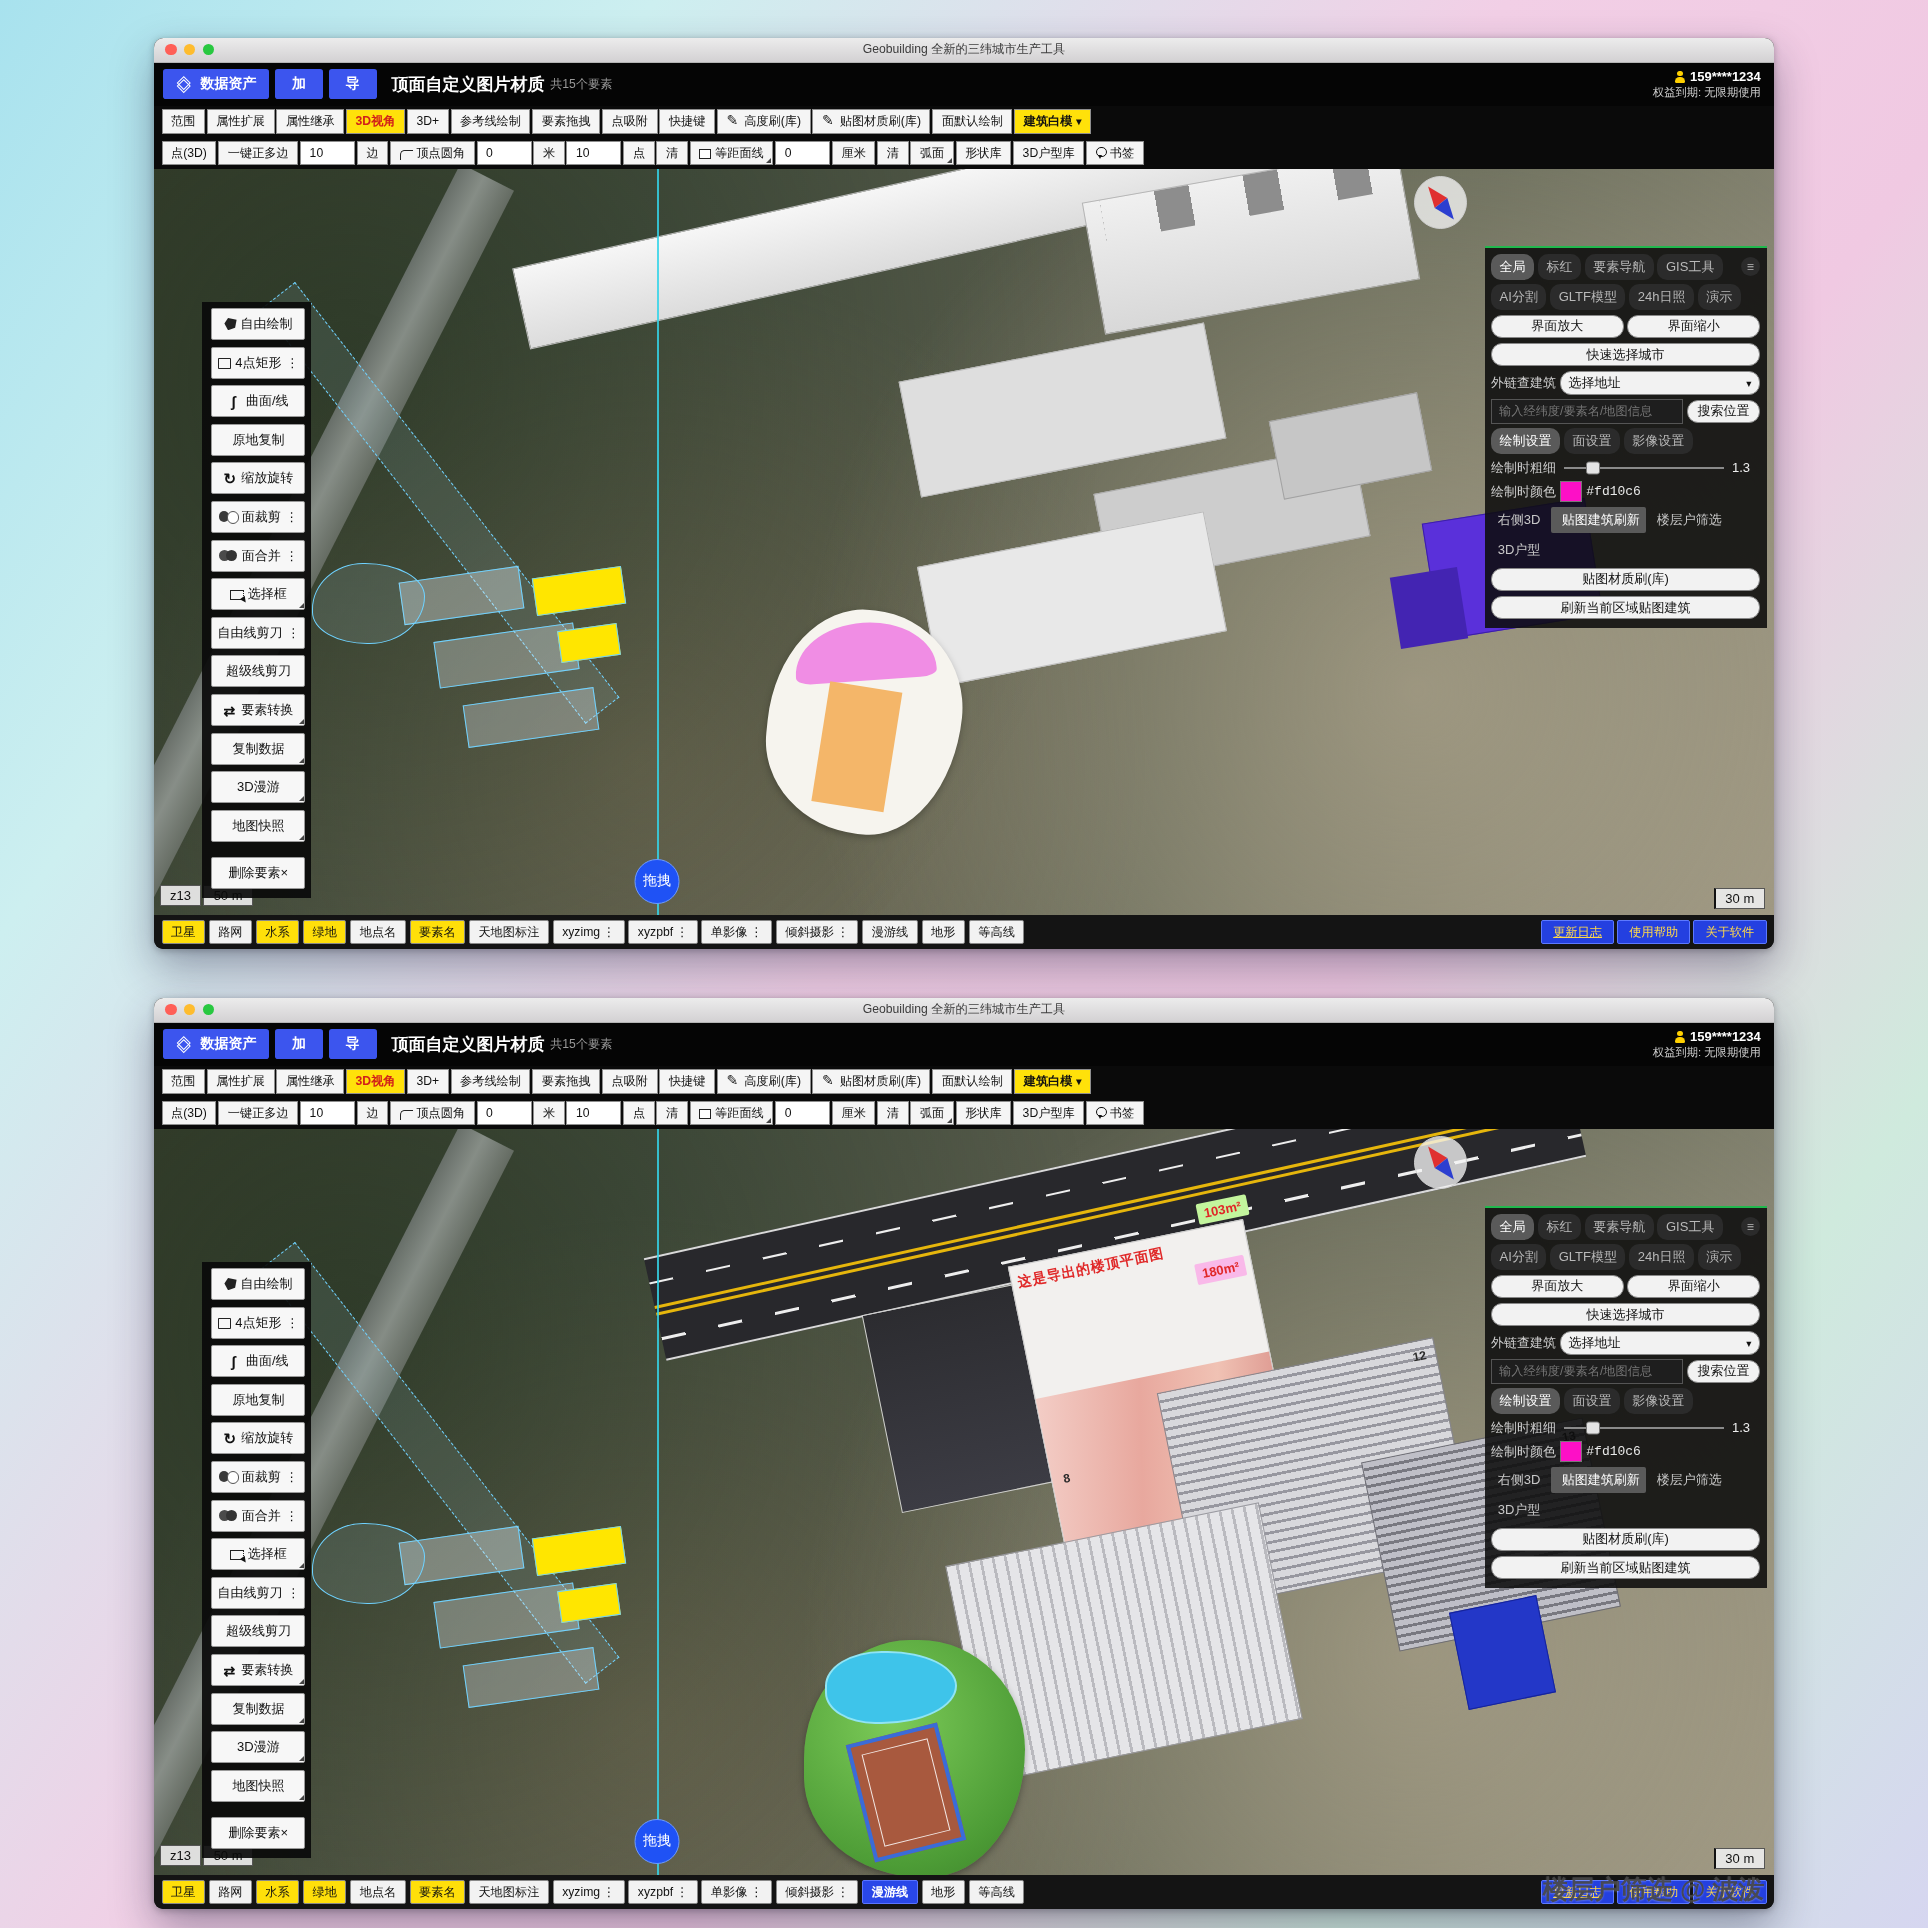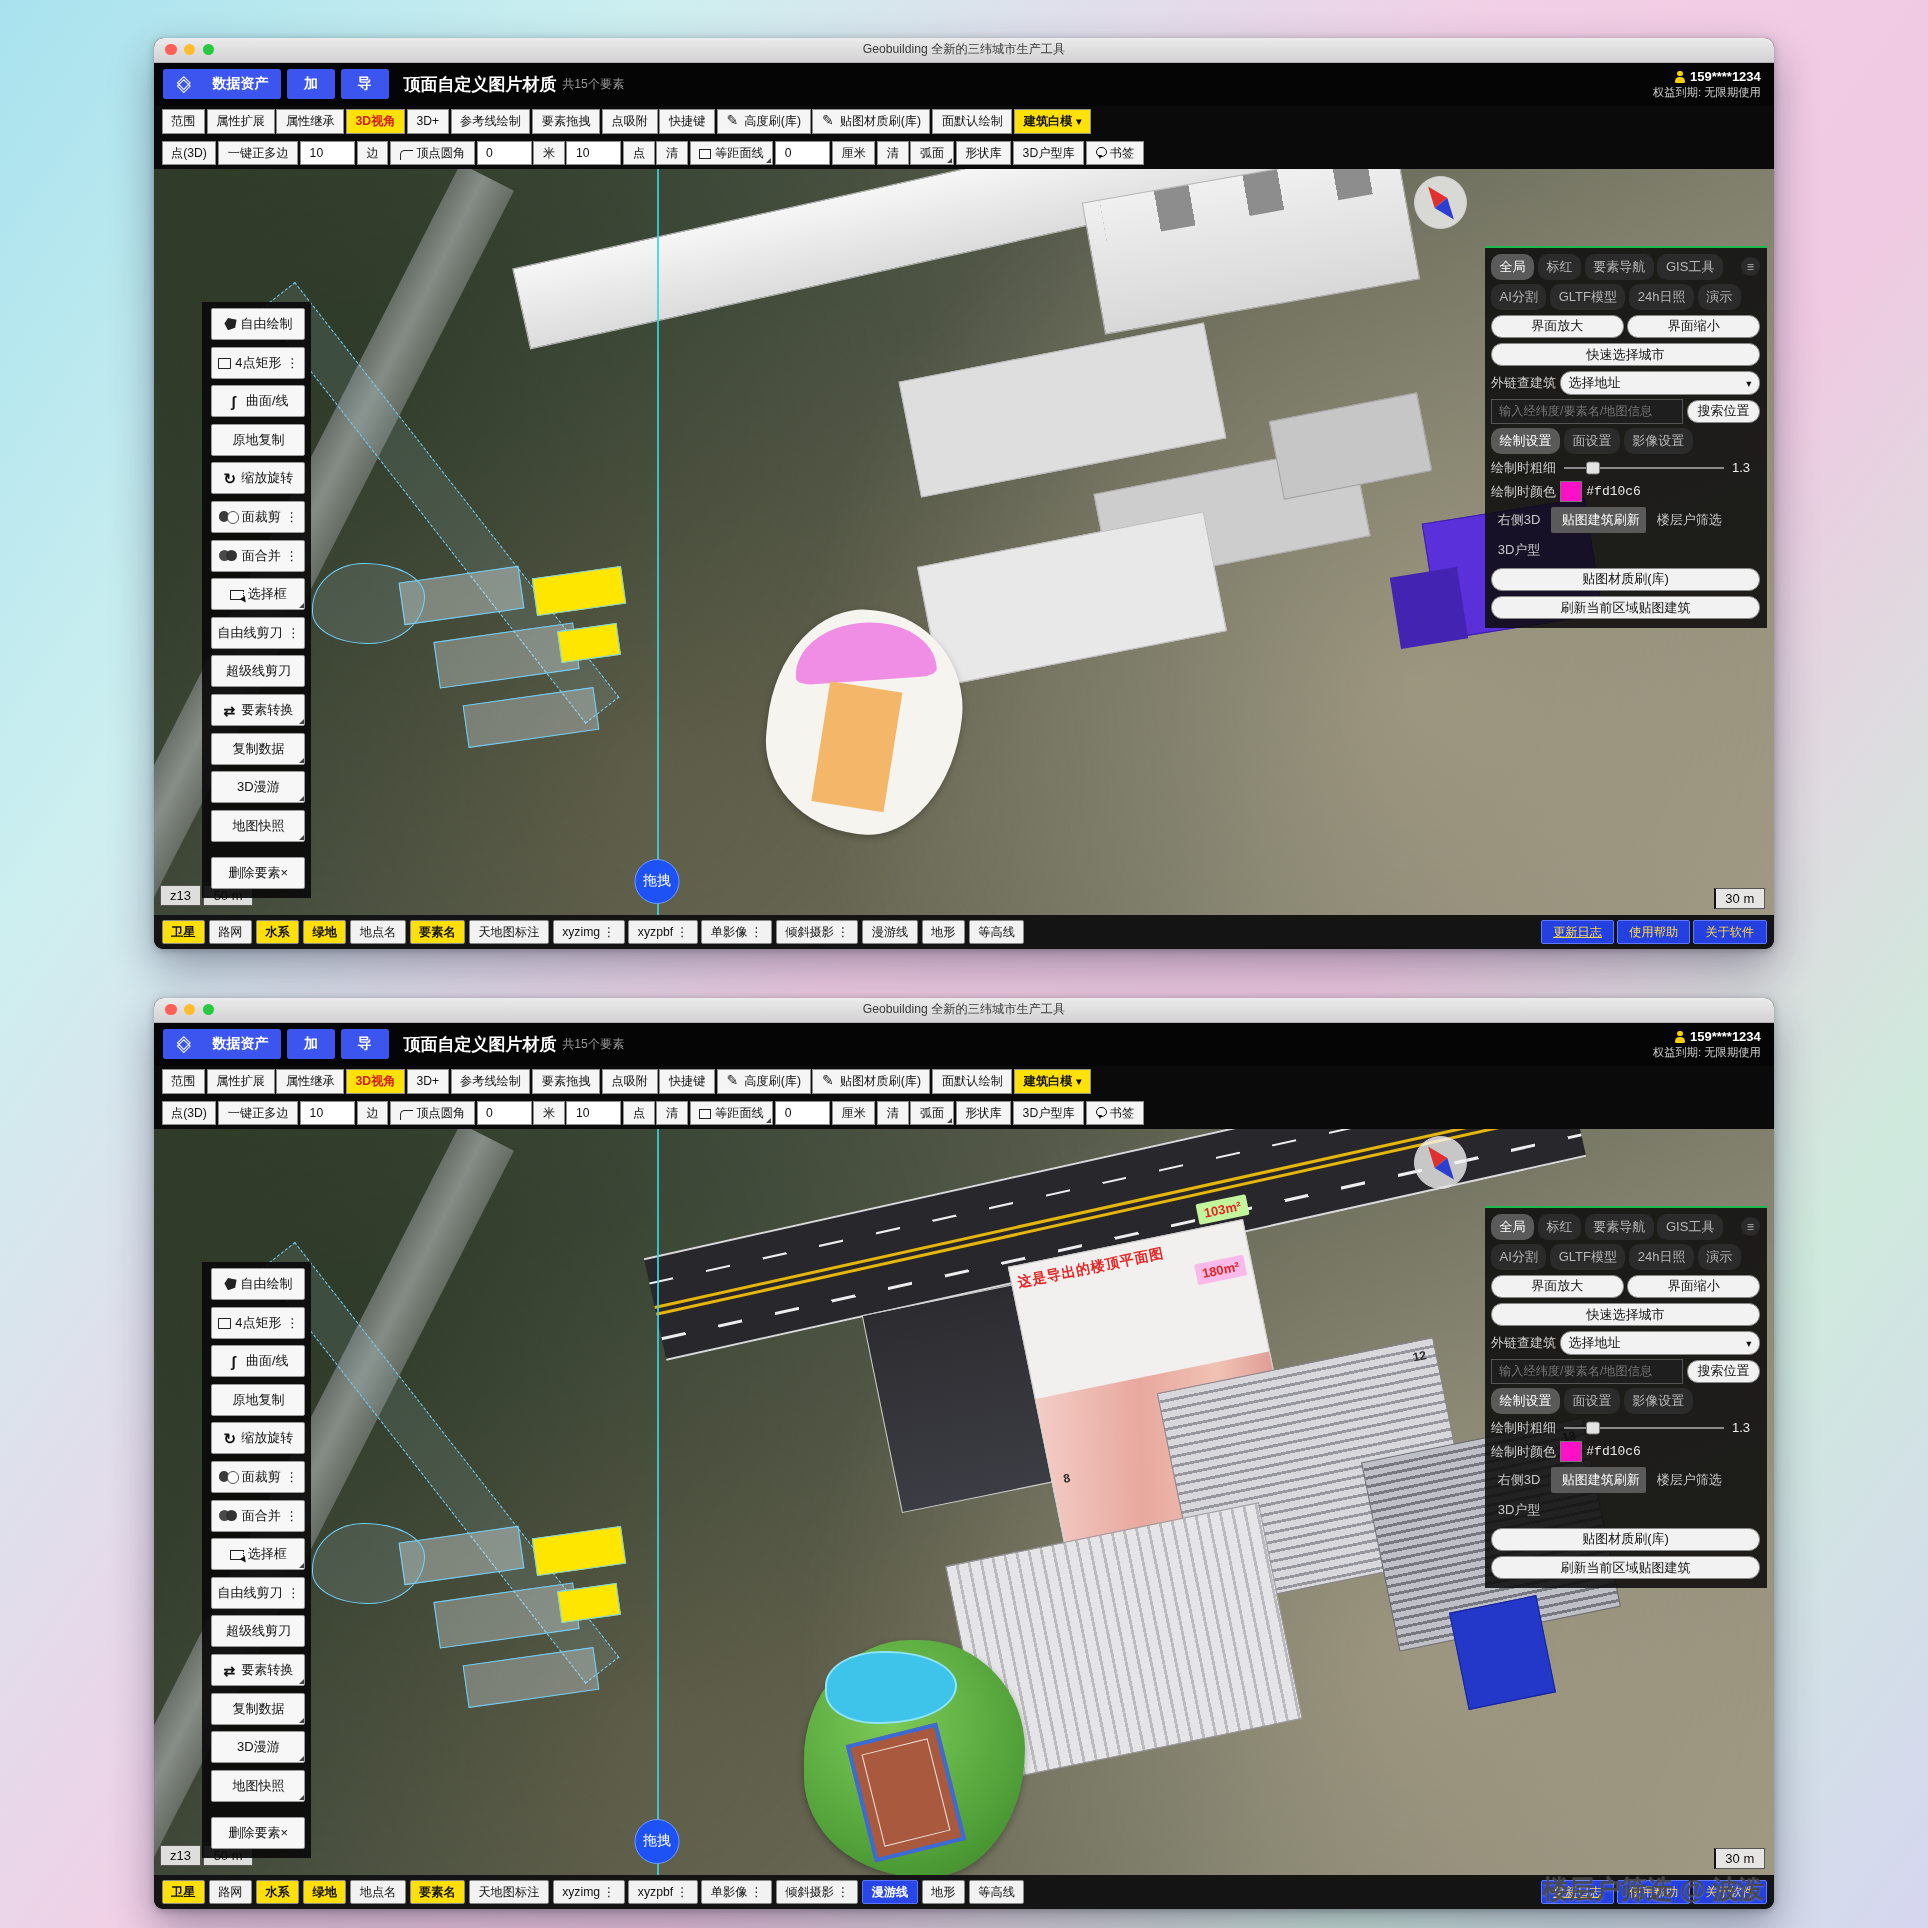--- a/index.html
+++ b/index.html
@@ -25,21 +25,21 @@
     display:flex; align-items:center; position:relative; border-bottom:0.9px solid #b4b4b4;
   }
   .tl-dots { display:flex; gap:7.5px; margin-left:11.3px; }
   .dot { width:11.3px; height:11.3px; border-radius:50%; display:inline-block; }
   .dot.red{background:#ff5f57;} .dot.yel{background:#febc2e;} .dot.grn{background:#28c840;}
   .titlebar .title { position:absolute; left:0; right:0; text-align:center; font-size:12.2px; color:#3c3c3c; }
 
   
   .tb-main { height:43px; flex:0 0 43px; background:#050505; display:flex; align-items:center; gap:5.6px; padding:0 9.4px; }
   .btn-blue { background:#3c55ee; color:#fff; border:none; border-radius:2.8px; height:30px; padding:0 13px;
-    font-size:14px; font-weight:bold; display:inline-flex; align-items:center; gap:22px; cursor:pointer; }
+    font-size:14px; font-weight:bold; display:inline-flex; align-items:center; gap:10px; cursor:pointer; }
   .btn-blue.sm { padding:0 17px; }
   .doc-title { color:#fff; font-size:17px; font-weight:bold; margin-left:9.4px; }
   .doc-count { color:#9a9a9a; font-size:12.2px; }
   .spacer { flex:1; }
   .user-box { text-align:right; line-height:1.25; padding-right:3.8px; }
   .u-line1 { color:#fff; font-size:13px; font-weight:bold; display:flex; align-items:center; justify-content:flex-end; gap:3.8px; }
   .u-line2 { color:#cfcfcf; font-size:11.3px; }
 
   
   .tb-row { background:#0a0a0a; display:flex; align-items:center; gap:1.9px; padding:0 7.5px; }
@@ -180,21 +180,21 @@
   .swatch { width:22.6px; height:21px; border:0.9px solid #777; cursor:pointer; }
   .hexval { color:#e8e8e8; font-size:13px; font-family:"Liberation Mono","DejaVu Sans Mono",monospace; }
   .rp-mode { color:#c9c9c9; font-size:13px; padding:3.8px 6.6px; border-radius:1.9px; background:transparent; border:none; cursor:pointer; white-space:nowrap; }
   .rp-mode.v-active { background:#5a5a5a; color:#fff;padding-left:11px; }
 
   
   .bbar { height:34px; flex:0 0 34px; background:#141414; display:flex; align-items:center; padding:0 7.5px; gap:3.8px; position:relative; }
   .layers { display:flex; gap:3.8px; }
   .lbtn { background:#f2f2f2; color:#111; border:0.9px solid #888; border-radius:1.9px; height:24.5px; padding:0 8.5px;
     font-size:12.2px; display:inline-flex; align-items:center; gap:2.8px; cursor:pointer; white-space:nowrap; }
-  .lbtn.v-on { background:#ffdf0a; font-weight:bold; }
+  .lbtn.v-on { background:#ffdf0a; font-weight:normal; }
   .lbtn.v-on-blue { background:#2947e8; color:#fff; font-weight:bold; border-color:#5a74ff; }
   .blinks { margin-left:auto; display:flex; gap:2.8px; }
   .linkbtn { background:#2440e0; border:0.9px solid #5d79ff; border-radius:1.9px; color:#ffd84a; height:24.5px;
     padding:0 11.3px; font-size:12.2px; cursor:pointer; }
   .linkbtn.v-underline span { text-decoration:underline; }
   .wm { position:absolute; right:9.4px; bottom:1.9px; font-size:26px; font-weight:bold; color:rgba(70,70,70,.9);
     z-index:40; pointer-events:none; text-shadow:0 0.9px 1.9px rgba(255,255,255,.25); }
 
   
   .icn { position:relative; display:inline-block; width:14px; height:13px; flex:0 0 auto; }

